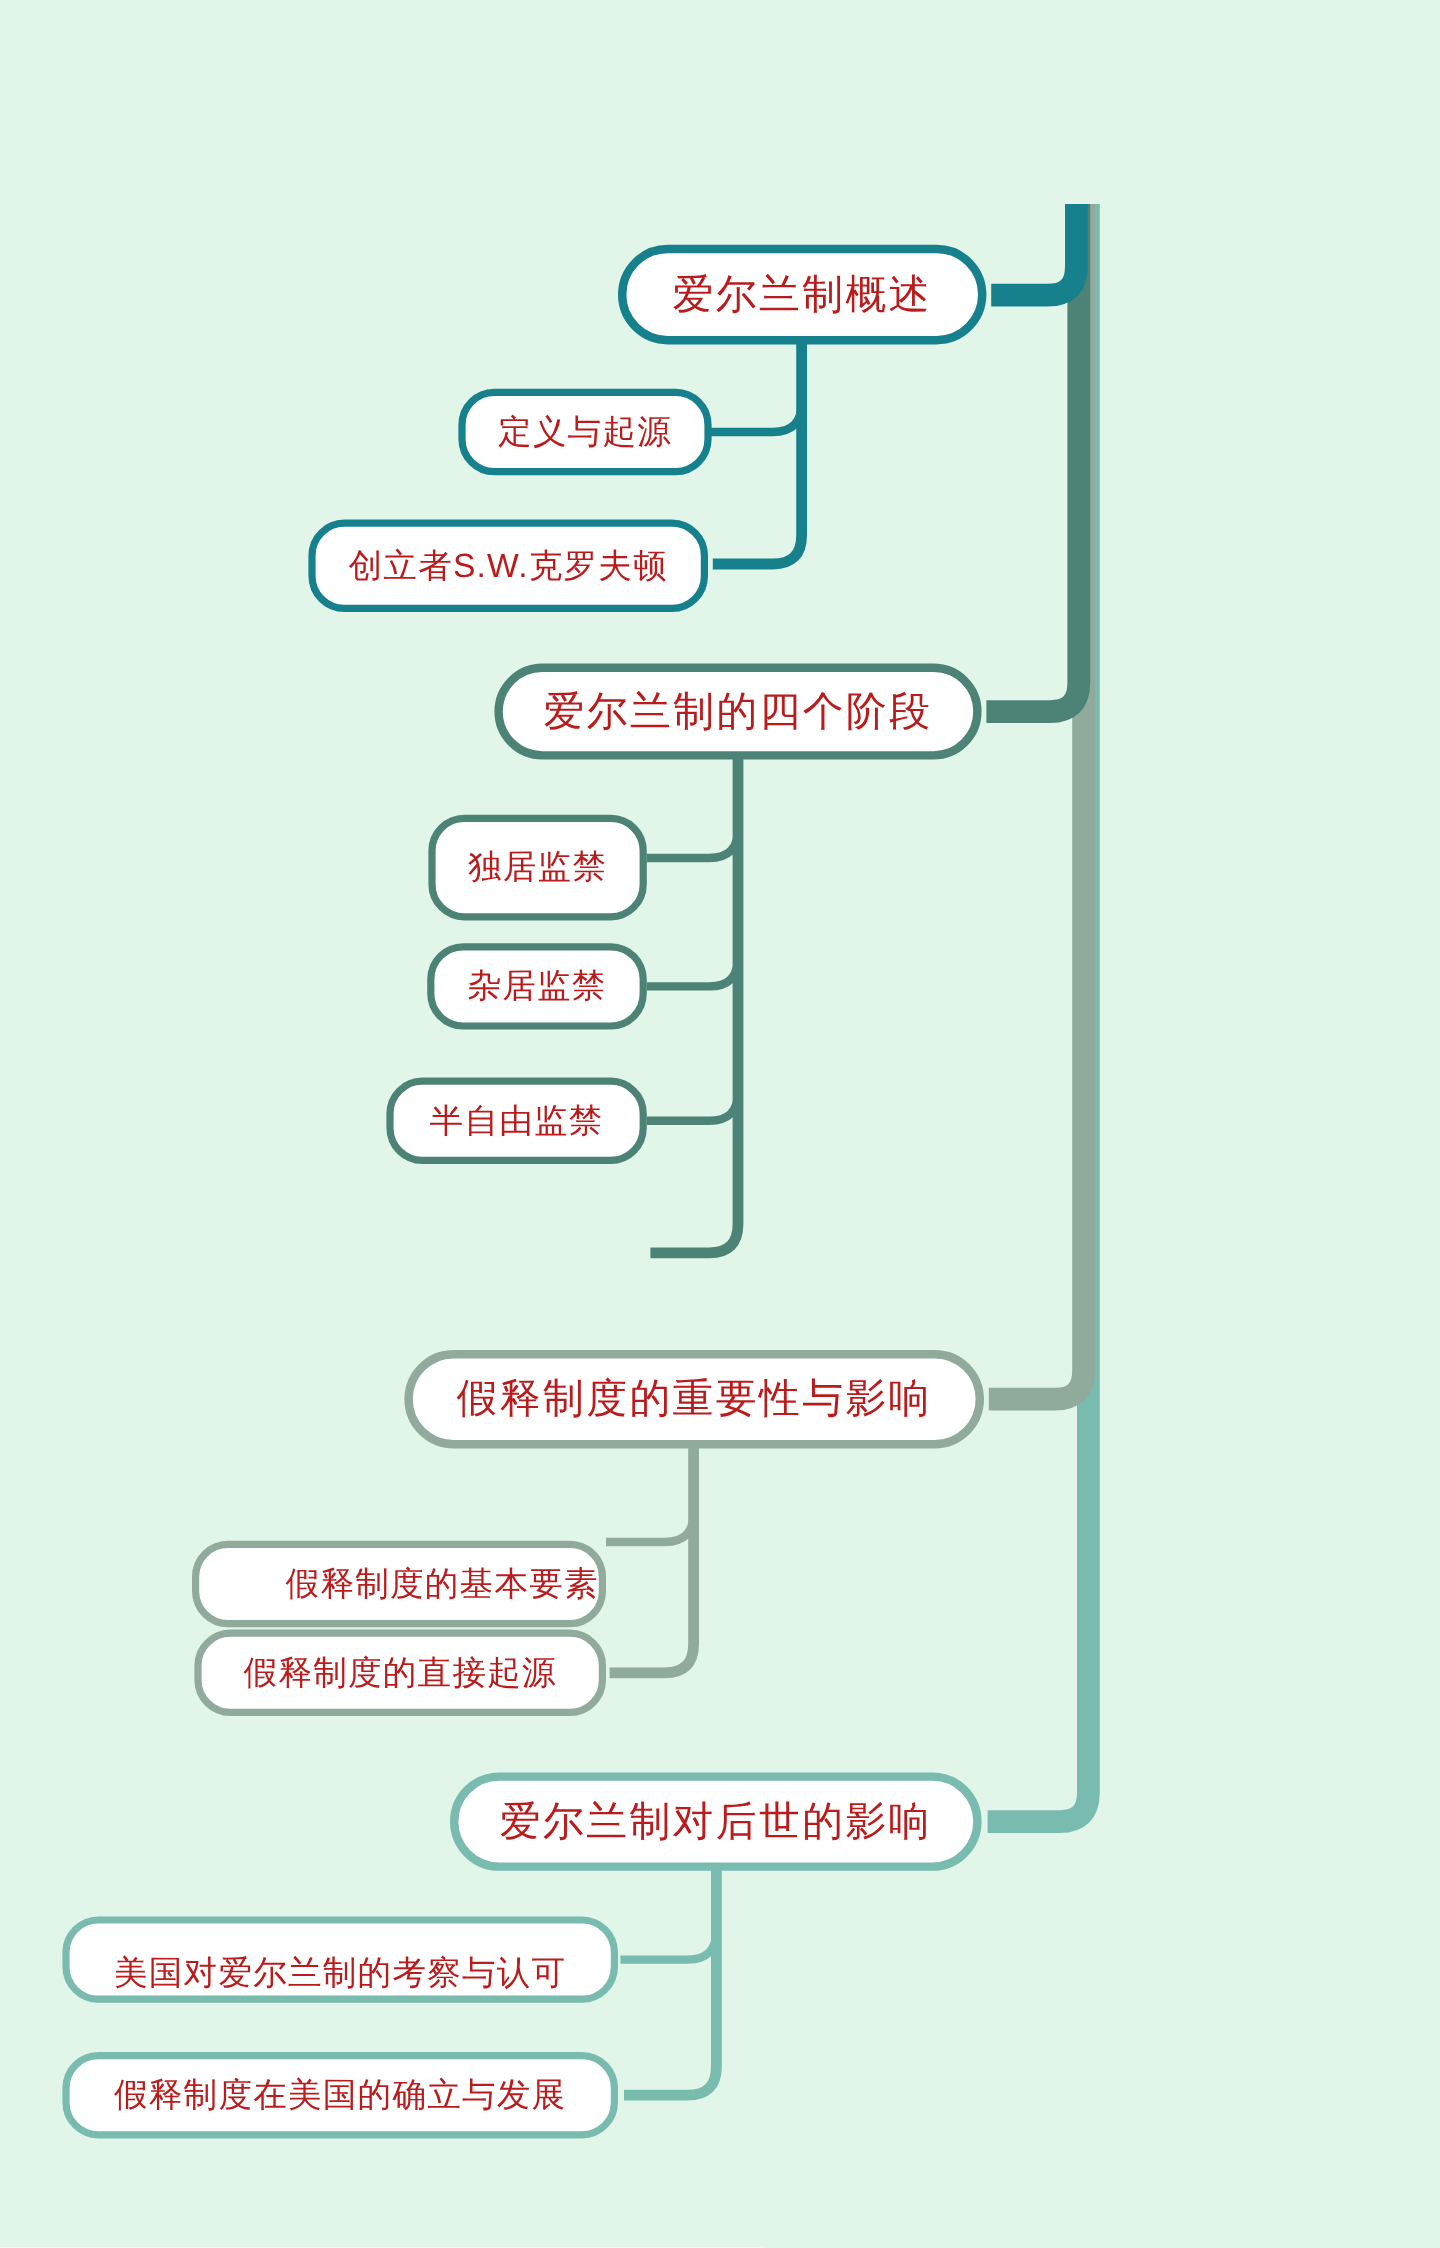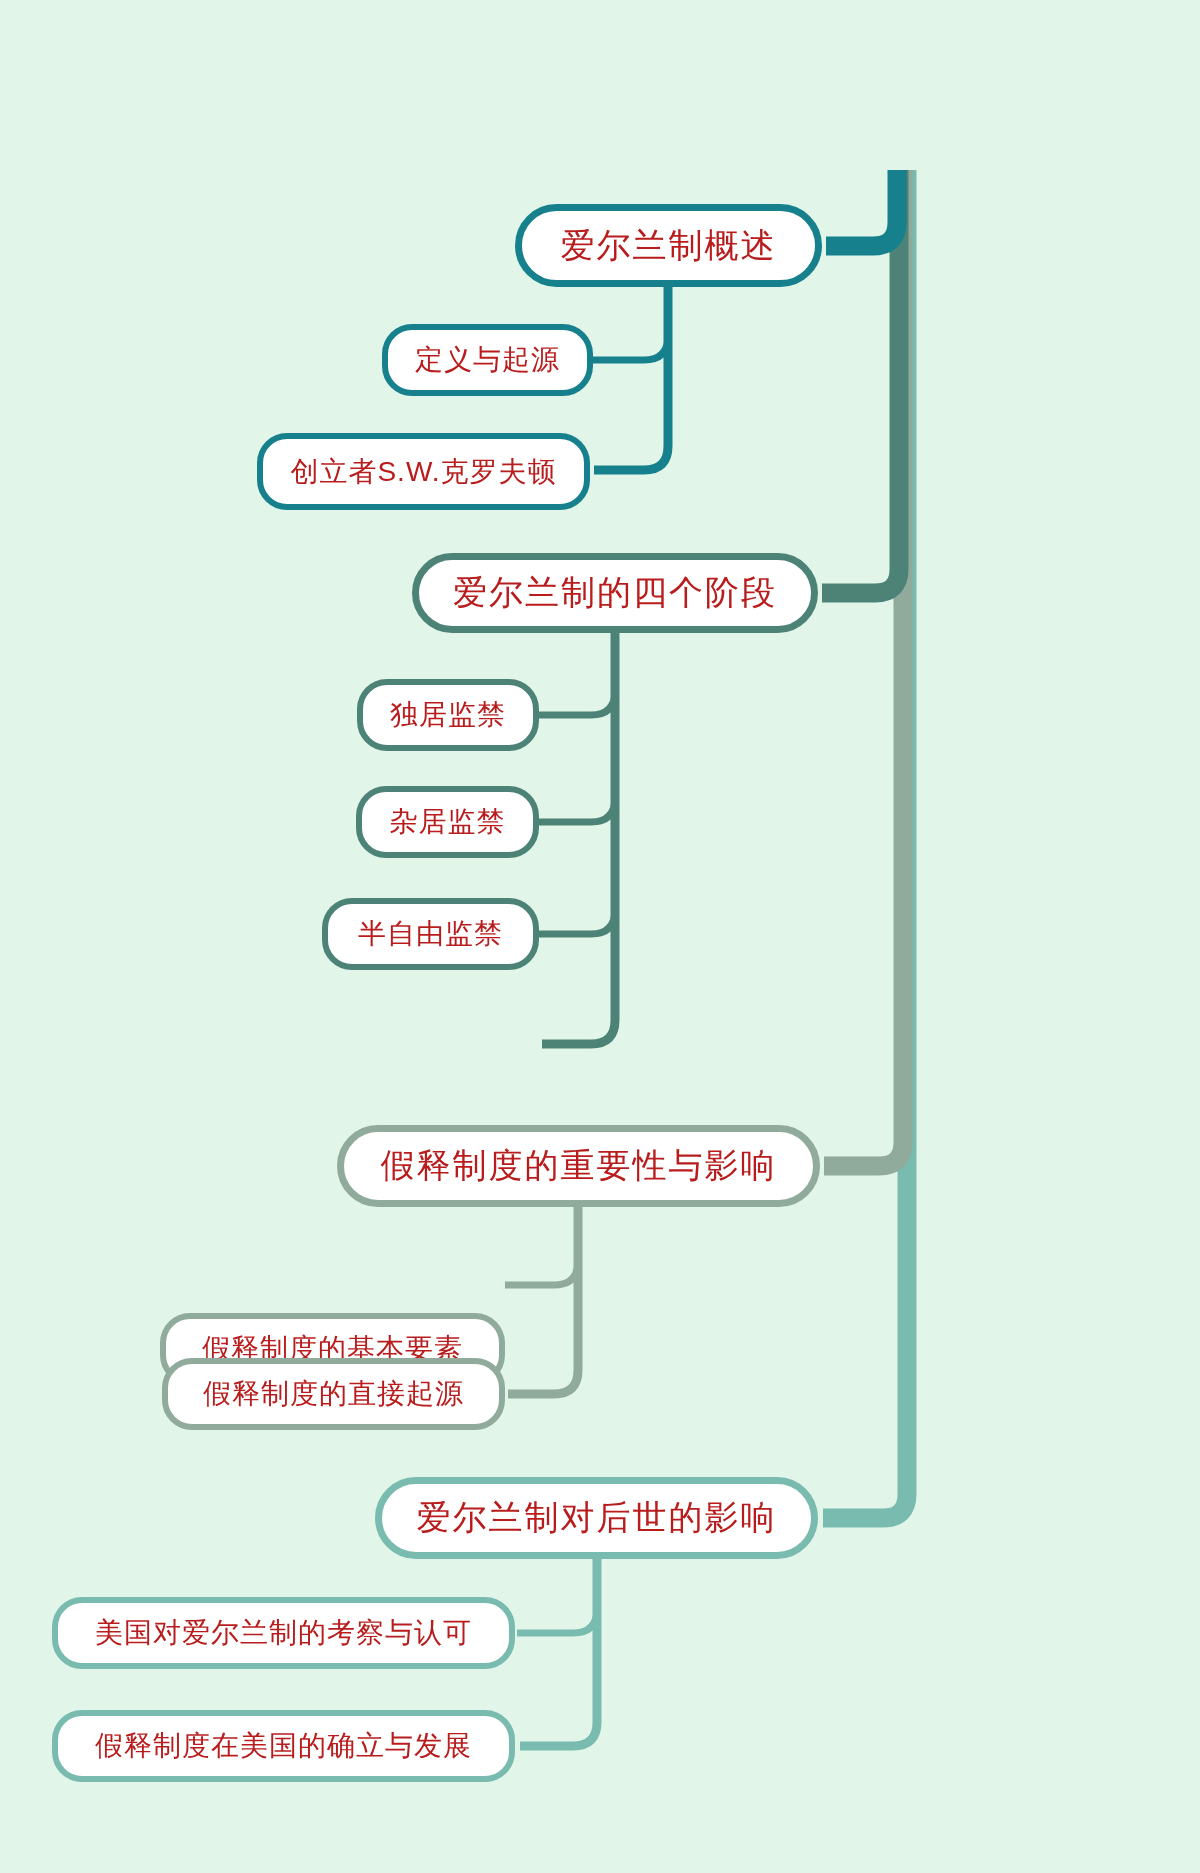--- a/index.html
+++ b/index.html
@@ -57,27 +57,27 @@
     border-radius: 30px;
     font-size: 28px;
     letter-spacing: 1px;
   }
   
   .n1   { left: 515px; top: 204px; width: 307px; height: 83px; }
   .n1c1 { left: 382px; top: 324px; width: 211px; height: 72px; }
   .n1c2 { left: 257px; top: 433px; width: 333px; height: 77px; }
   
   .n2   { left: 412px; top: 553px; width: 406px; height: 80px; }
-  .n2c1 { left: 357px; top: 679px; width: 182px; height: 72px; }
+  .n2c1 { left: 357px; top: 679px; width: 182px; height: 88px; }
   .n2c2 { left: 356px; top: 786px; width: 183px; height: 72px; }
   .n2c3 { left: 322px; top: 898px; width: 217px; height: 72px; }
   .n2c4 { left: 415px; top: 1008px; width: 125px; height: 72px; }
   
   .n3   { left: 337px; top: 1125px; width: 483px; height: 82px; }
-  .n3c1 { left: 160px; top: 1313px; width: 345px; height: 72px; }
+  .n3c1 { left: 160px; top: 1284px; width: 345px; height: 72px; justify-content: flex-end; }
   .n3c2 { left: 162px; top: 1358px; width: 343px; height: 72px; }
   
   .n4   { left: 375px; top: 1477px; width: 443px; height: 82px; }
   .n4c1 { left: 52px;  top: 1597px; width: 463px; height: 72px; }
   .n4c2 { left: 52px;  top: 1710px; width: 463px; height: 72px; }
 </style>
 </head>
 <body>
 
 <div class="canvas" style="background: rgb(225, 246, 232);">
@@ -134,20 +134,20 @@
   <div class="node sub n3c1" style="border-color: rgb(144, 170, 155);">
     <span>假释制度的基本要素</span>
   </div>
   <div class="node sub n3c2" style="border-color: rgb(144, 170, 155);">
     <span>假释制度的直接起源</span>
   </div>
 
   <div class="node main n4" style="border-color: rgb(122, 187, 176);">
     <span>爱尔兰制对后世的影响</span>
   </div>
-  <div class="node sub n4c1" style="border-color: rgb(122, 187, 176);">
+  <div class="node sub n4c1" style="border-color: rgb(122, 187, 176); align-items: flex-end;">
     <span>美国对爱尔兰制的考察与认可</span>
   </div>
   <div class="node sub n4c2" style="border-color: rgb(122, 187, 176);">
     <span>假释制度在美国的确立与发展</span>
   </div>
 
 </div>
 
 </body></html>

